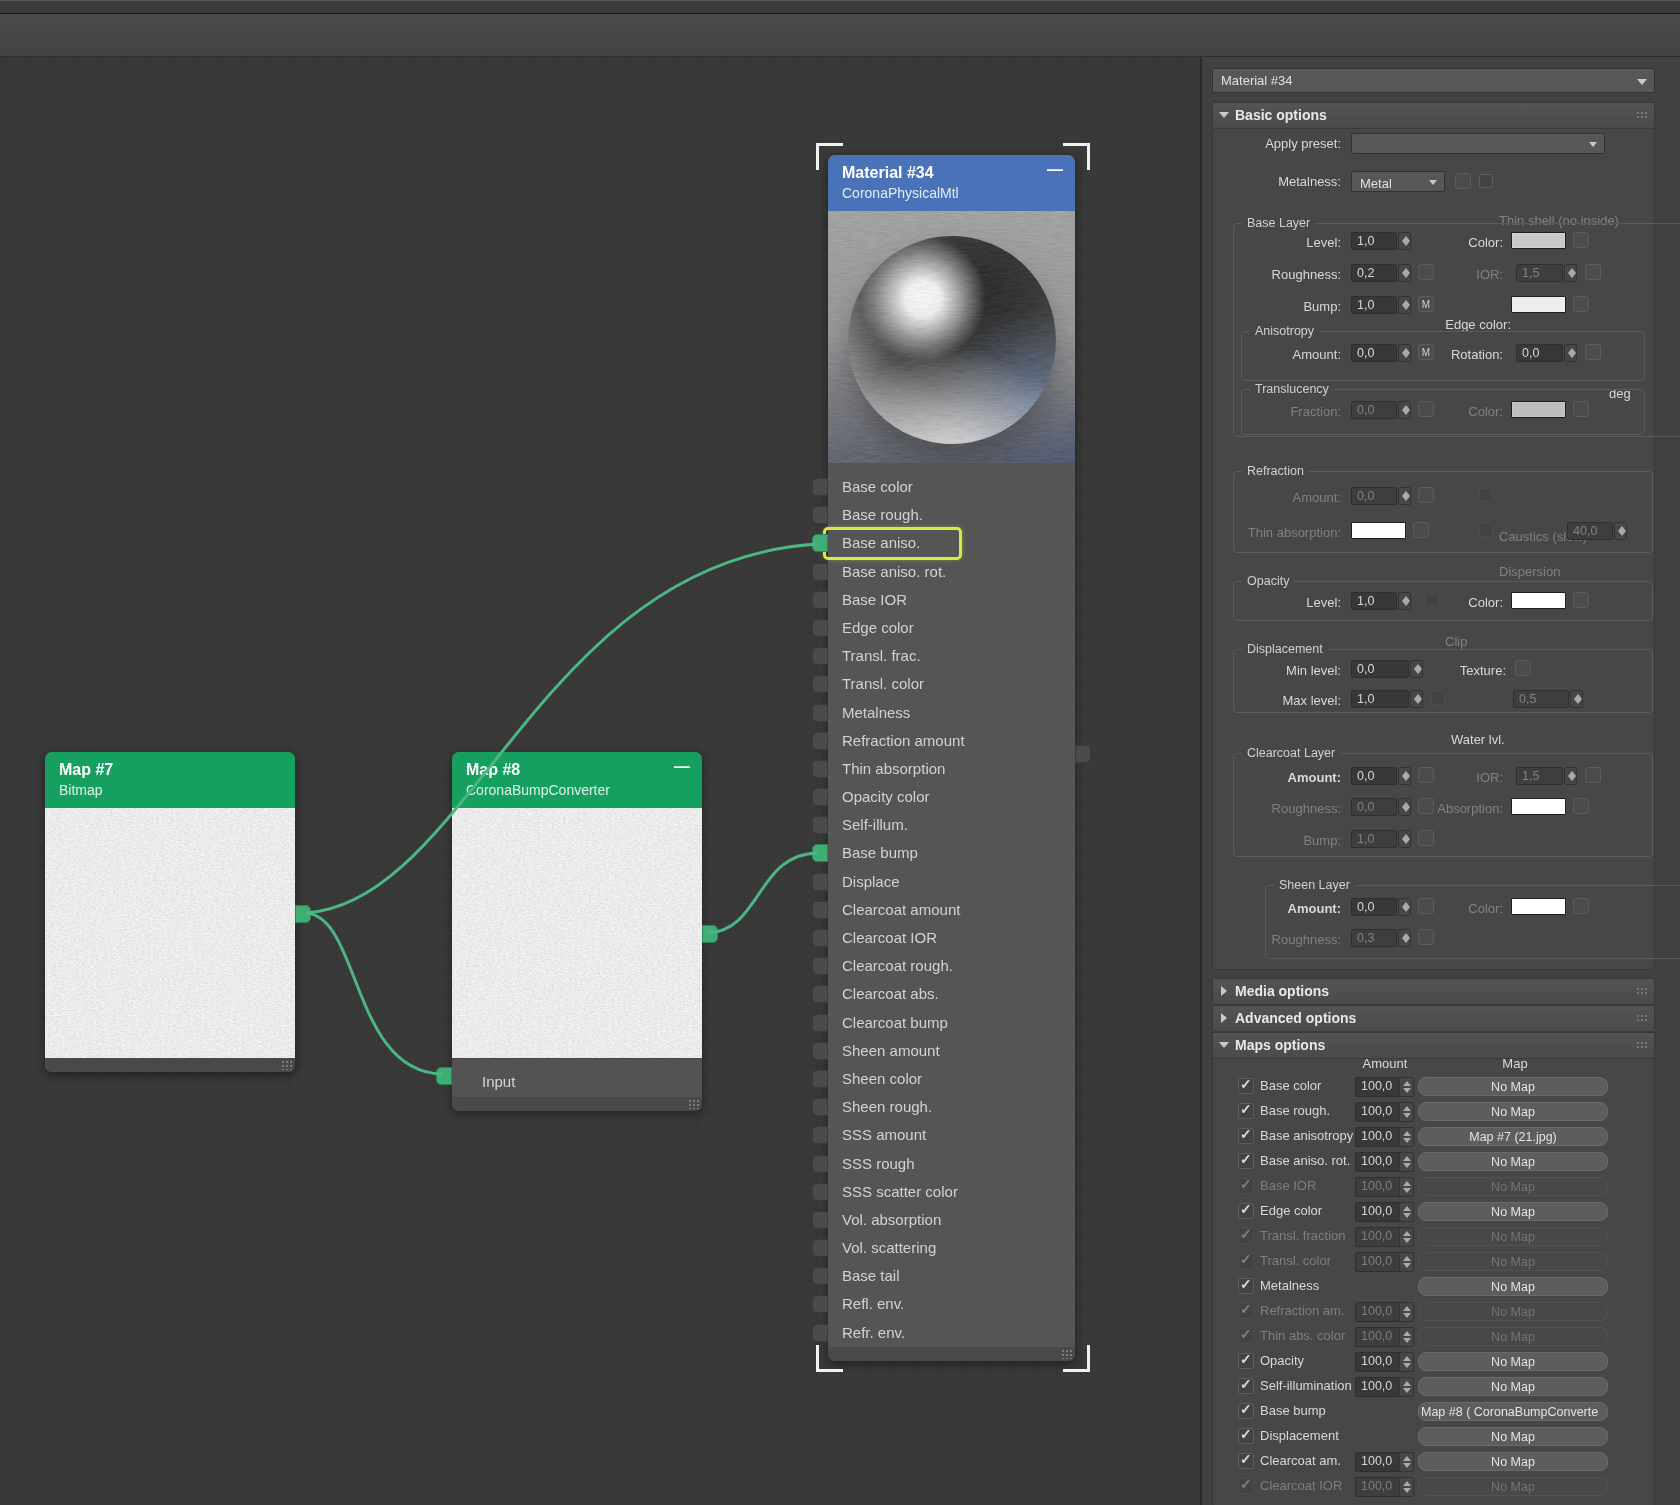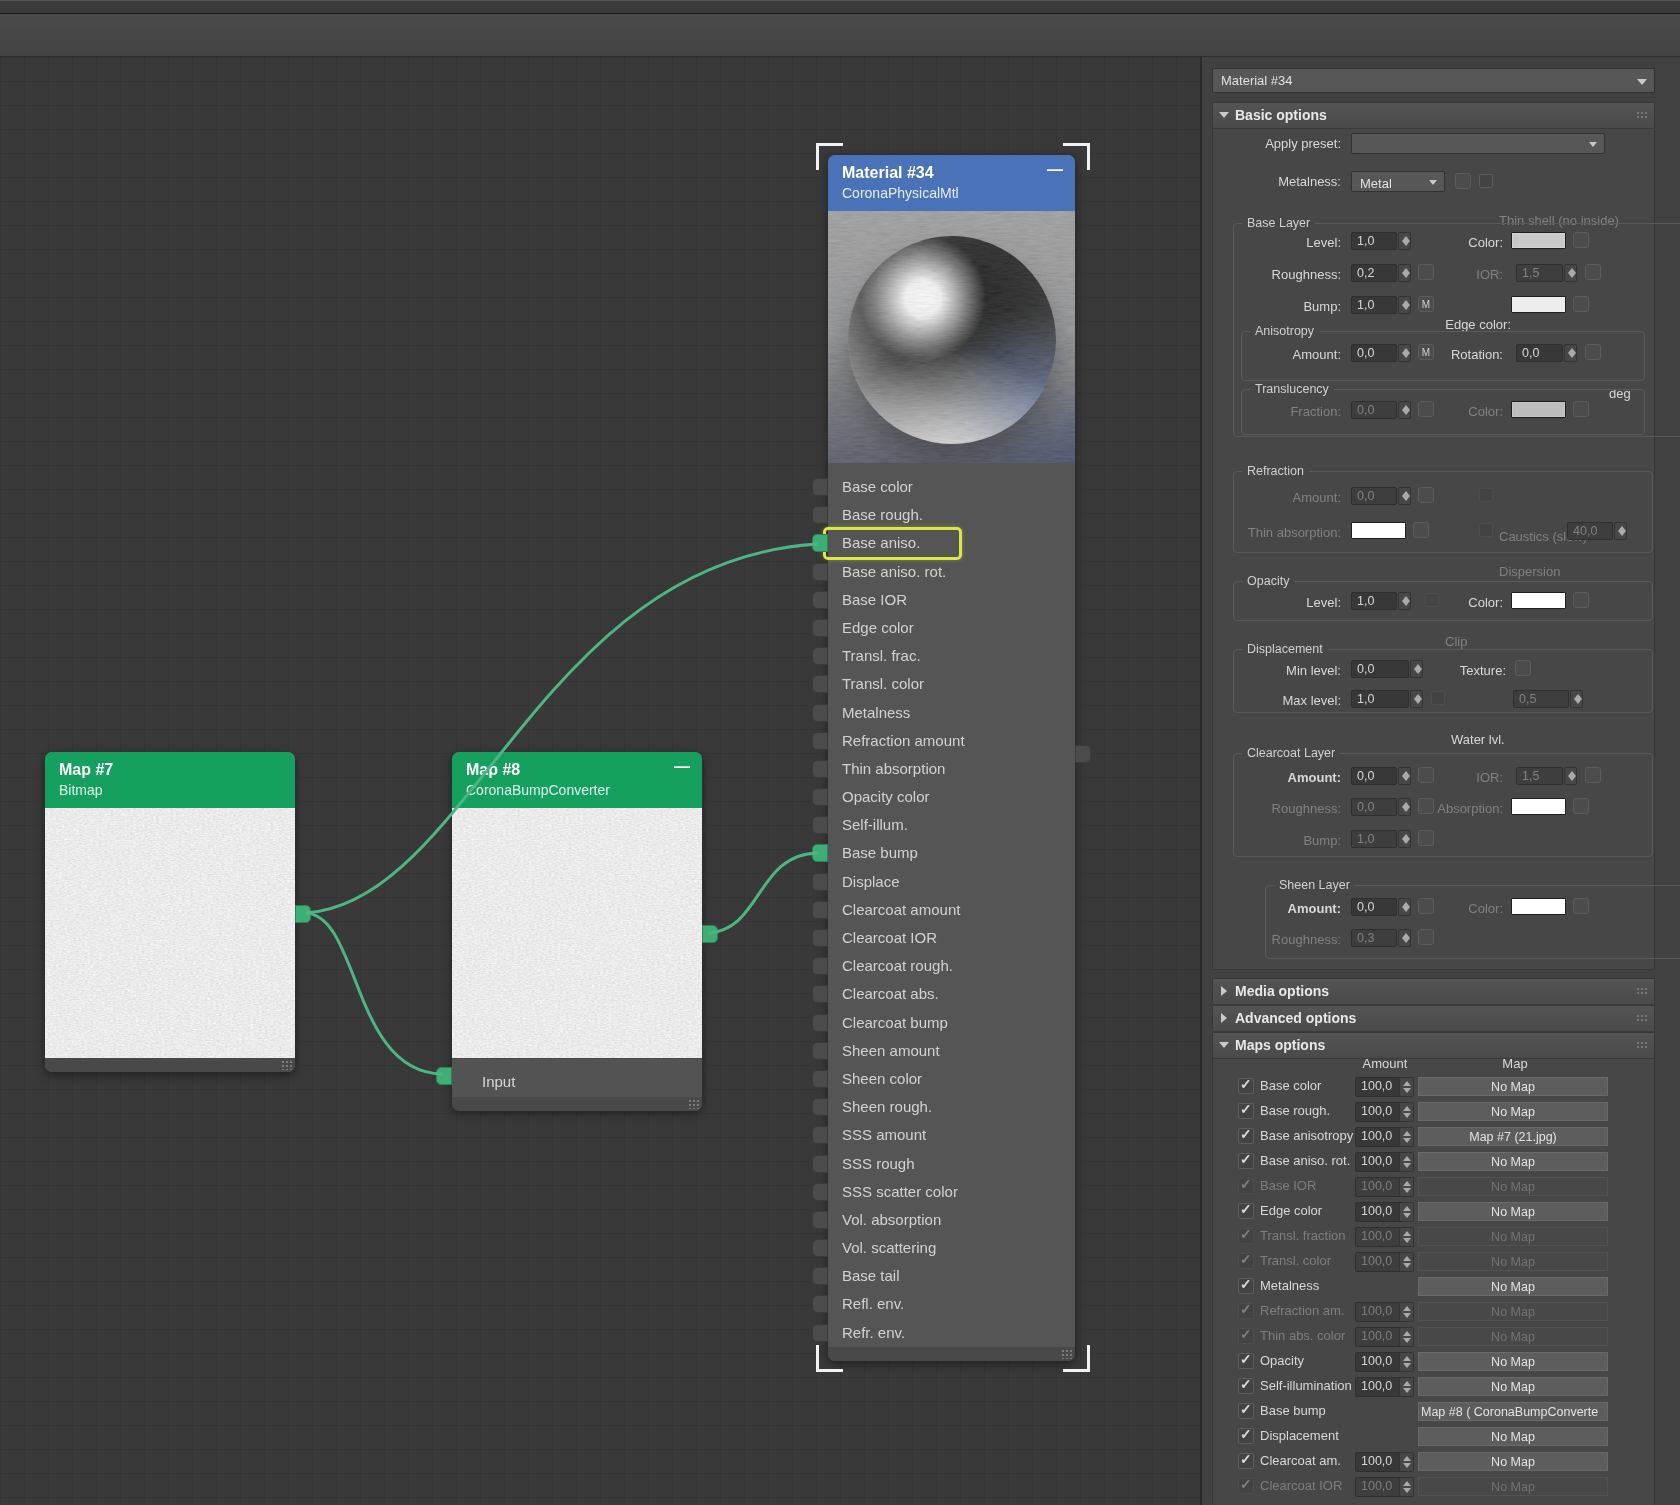--- a/index.html
+++ b/index.html
@@ -100,21 +100,21 @@
   .cb.dis::after{color:#7f7f7f;}
   
   #maprows{left:0;top:1074px;width:480px;}
   .maprow{position:relative;height:25px;}
   .maprow .cb{position:absolute;left:38px;top:4px;}
   .mlabel{position:absolute;left:60px;top:4px;font-size:13px;color:#d8d8d8;white-space:nowrap;}
   .maprow .amt{position:absolute;left:155px;top:3px;width:58px;}
   .maprow .amt .num{position:absolute;left:0;top:0;width:43px;}
   .maprow .amt .spin{position:absolute;left:44px;top:0;}
   .mapbtn{position:absolute;left:218px;top:3px;width:190px;height:19px;background:#5d5d5d;border:1px solid #6a6a6a;
-    border-radius:0;color:#e3e3e3;font-size:12.5px;text-align:center;line-height:18px;overflow:hidden;
+    border-radius:8px;color:#e3e3e3;font-size:12.5px;text-align:center;line-height:18px;overflow:hidden;
     white-space:nowrap;cursor:pointer;font-family:"Liberation Sans",sans-serif;padding:0;}
   .mapbtn.left{text-align:left;padding-left:2px;}
   .maprow.disabled .mlabel{color:#7e7e7e;}
   .maprow.disabled .num{background:#3e3e3e;color:#7d7d7d;}
   .maprow.disabled .mapbtn{background:#484848;border-color:#525252;color:#737373;}
   .maprow.disabled .cb{border-color:#4d4d4d;}
   .maprow.disabled .cb.checked::after{color:#7f7f7f;}
   .colhead{font-size:13px;color:#d8d8d8;text-align:center;}
 </style>
 </head>

